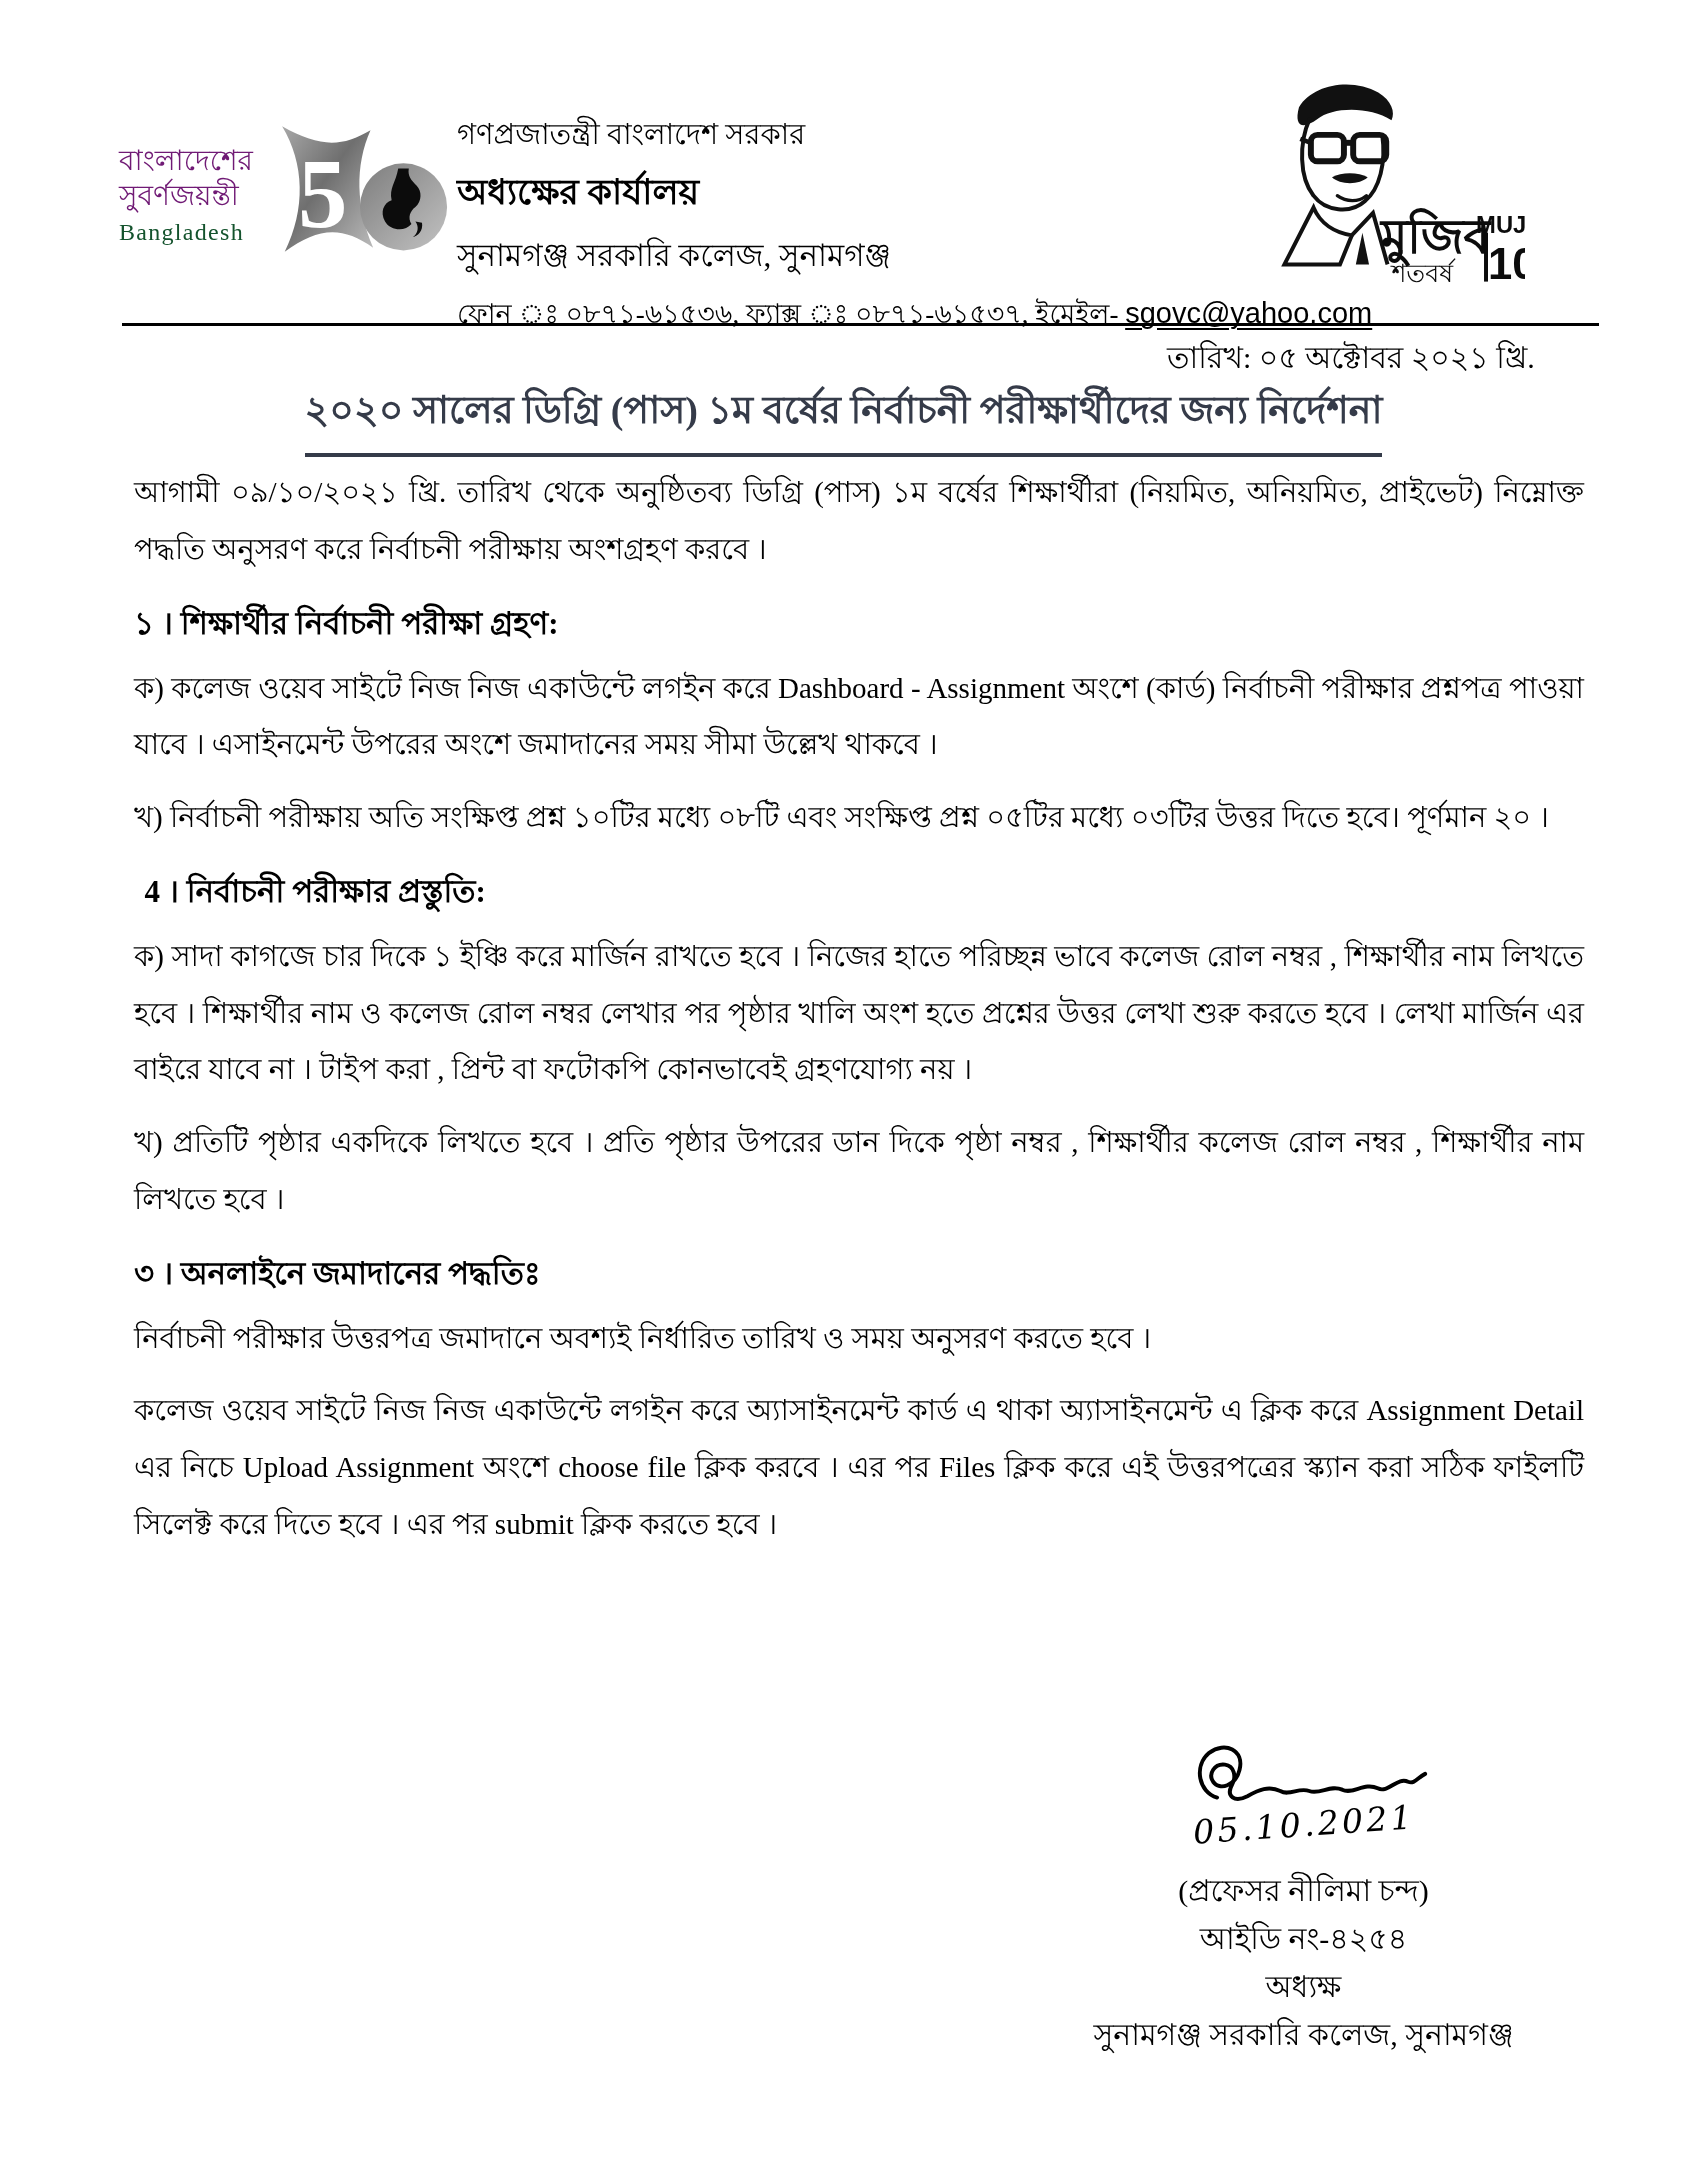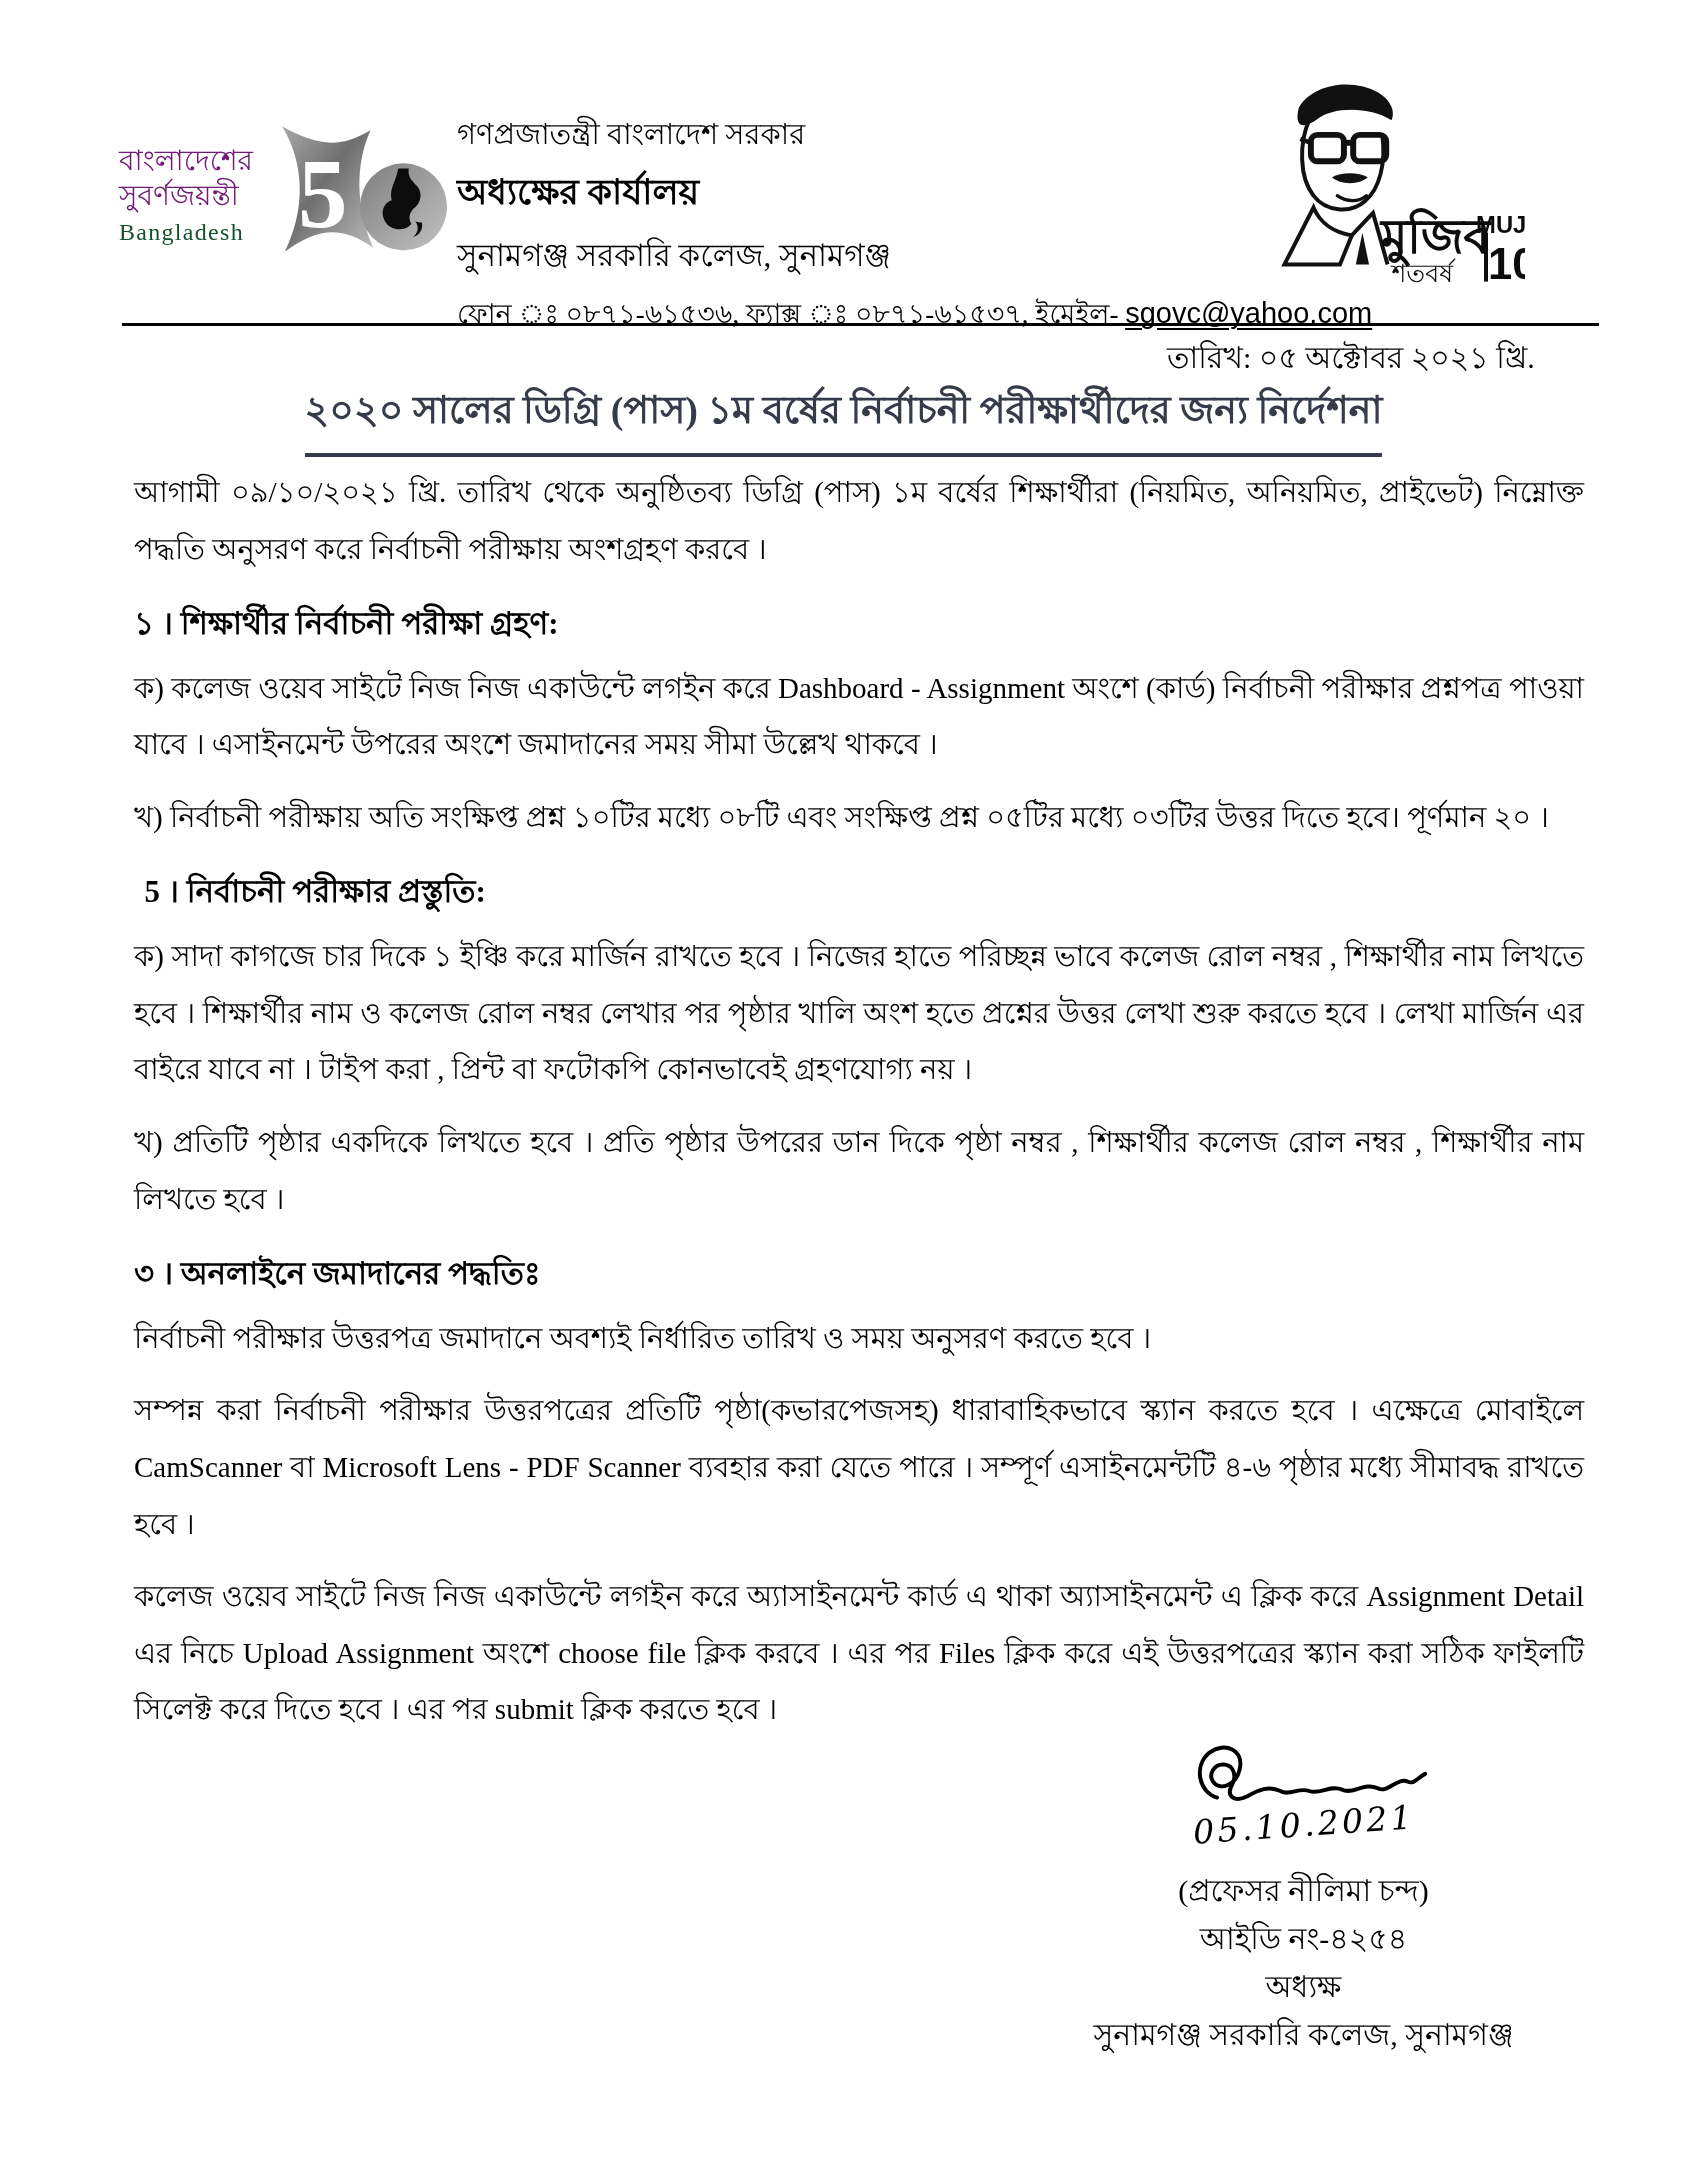--- a/index.html
+++ b/index.html
@@ -134,27 +134,26 @@
     <span>২০২০ সালের ডিগ্রি (পাস) ১ম বর্ষের নির্বাচনী পরীক্ষার্থীদের জন্য নির্দেশনা</span>
   </div>
 
   <div class="body-text">
     <p class="first">আগামী ০৯/১০/২০২১ খ্রি. তারিখ থেকে অনুষ্ঠিতব্য ডিগ্রি (পাস) ১ম বর্ষের শিক্ষার্থীরা (নিয়মিত, অনিয়মিত, প্রাইভেট)  নিম্নোক্ত পদ্ধতি অনুসরণ করে নির্বাচনী পরীক্ষায় অংশগ্রহণ করবে ।</p>
 
     <h2>১ ।  শিক্ষার্থীর নির্বাচনী পরীক্ষা গ্রহণ:</h2>
     <p>ক) কলেজ ওয়েব সাইটে নিজ নিজ একাউন্টে লগইন করে Dashboard - Assignment অংশে (কার্ড) নির্বাচনী পরীক্ষার প্রশ্নপত্র পাওয়া যাবে  । এসাইনমেন্ট উপরের অংশে জমাদানের সময় সীমা উল্লেখ থাকবে  ।</p>
     <p>খ) নির্বাচনী পরীক্ষায় অতি সংক্ষিপ্ত প্রশ্ন ১০টির মধ্যে ০৮টি এবং সংক্ষিপ্ত প্রশ্ন ০৫টির মধ্যে ০৩টির উত্তর দিতে হবে। পূর্ণমান ২০ ।</p>
 
-    <h2 class="indent">5 । নির্বাচনী পরীক্ষার প্রস্তুতি:</h2>
+    <h2 class="indent">4 । নির্বাচনী পরীক্ষার প্রস্তুতি:</h2>
     <p>ক) সাদা কাগজে চার দিকে ১ ইঞ্চি করে মার্জিন রাখতে হবে  । নিজের হাতে পরিচ্ছন্ন ভাবে  কলেজ রোল নম্বর , শিক্ষার্থীর নাম লিখতে হবে  । শিক্ষার্থীর নাম ও কলেজ রোল নম্বর লেখার পর পৃষ্ঠার খালি অংশ হতে প্রশ্নের উত্তর লেখা শুরু করতে হবে  । লেখা মার্জিন এর বাইরে যাবে না  । টাইপ করা ,  প্রিন্ট বা ফটোকপি কোনভাবেই গ্রহণযোগ্য নয়  ।</p>
     <p>খ) প্রতিটি পৃষ্ঠার একদিকে লিখতে হবে  । প্রতি পৃষ্ঠার উপরের  ডান দিকে পৃষ্ঠা নম্বর , শিক্ষার্থীর কলেজ রোল নম্বর , শিক্ষার্থীর নাম লিখতে হবে  ।</p>
 
     <h2>৩ ।  অনলাইনে জমাদানের পদ্ধতিঃ</h2>
     <p>নির্বাচনী পরীক্ষার উত্তরপত্র জমাদানে অবশ্যই নির্ধারিত তারিখ ও সময় অনুসরণ করতে হবে ।</p>
-    <p>সম্পন্ন করা নির্বাচনী পরীক্ষার উত্তরপত্রের প্রতিটি পৃষ্ঠা(কভারপেজসহ) ধারাবাহিকভাবে  স্ক্যান করতে হবে  । এক্ষেত্রে মোবাইলে CamScanner বা Microsoft Lens - PDF Scanner ব্যবহার করা যেতে পারে  । সম্পূর্ণ এসাইনমেন্টটি ৪-৬ পৃষ্ঠার মধ্যে সীমাবদ্ধ রাখতে হবে  ।</p>
     <p>কলেজ ওয়েব সাইটে নিজ নিজ একাউন্টে লগইন করে অ্যাসাইনমেন্ট কার্ড এ থাকা অ্যাসাইনমেন্ট এ ক্লিক করে Assignment Detail এর নিচে Upload Assignment অংশে choose file ক্লিক করবে  । এর পর Files ক্লিক করে এই উত্তরপত্রের স্ক্যান করা সঠিক ফাইলটি সিলেক্ট করে দিতে হবে  । এর পর submit ক্লিক করতে হবে  ।</p>
   </div>
 
   <div class="sig-block">
     <svg class="sig-scribble" width="278" height="79" viewBox="0 0 420 120">
       <path d="M78,92 C50,84 42,44 66,24 C90,6 120,20 112,50 C106,74 82,82 72,68 C64,56 74,40 90,42 C104,44 108,60 100,74 C92,90 104,100 124,90 C142,80 156,74 174,82 C188,90 202,76 218,82 C234,88 250,72 268,80 C284,88 302,68 322,78 C338,86 352,60 368,68 C378,72 382,62 394,56" stroke="#000" stroke-width="6" fill="none" stroke-linecap="round"></path>
     </svg>
     <span class="sig-date">05.10.2021</span>
     <div class="sig-lines">
       <div>(প্রফেসর নীলিমা চন্দ)</div>

